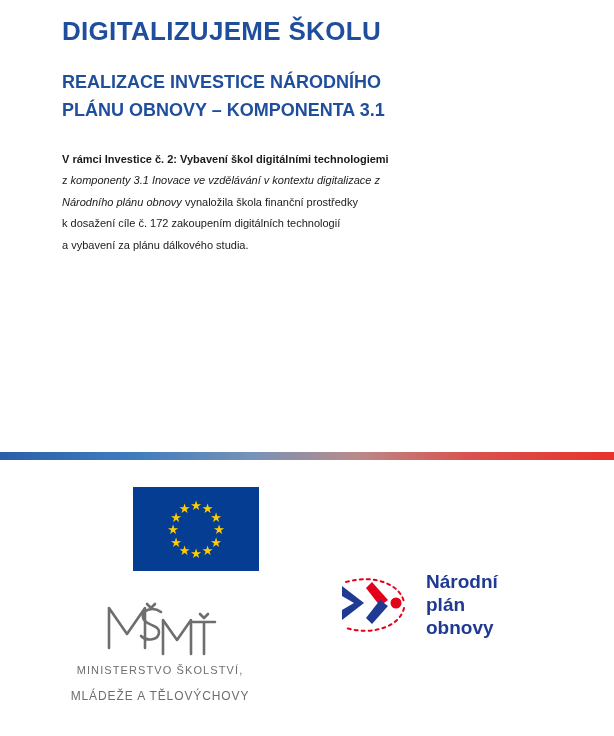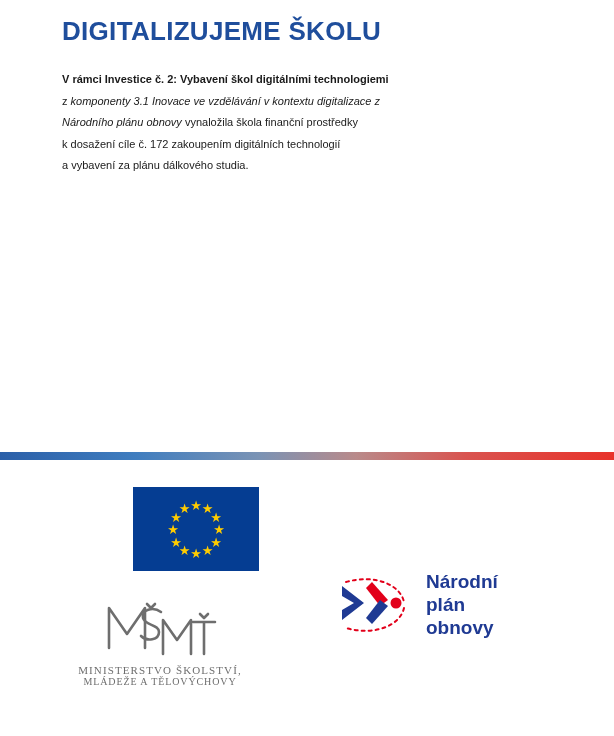--- a/index.html
+++ b/index.html
@@ -122,24 +122,23 @@
     text-align: center;
   }
   .msmt-mark {
     height: 62px;
     position: relative;
   }
   .msmt-mark svg { display: block; margin: 0 auto; }
   .msmt-cap1, .msmt-cap2 {
     color: #6e6e6e;
     letter-spacing: 1.1px;
-    font-family: Liberation Serif, serif;
   }
   .msmt-cap1 { font-size: 11px; margin-top: 4px; }
-  .msmt-cap2 { font-size: 10px; margin-top: 0; letter-spacing: 0.9px; }
+  .msmt-cap2 { font-size: 12px; margin-top: 13px; letter-spacing: 0.9px; }
 
   .npo {
     position: absolute;
     left: 330px;
     top: 570px;
     display: flex;
     align-items: center;
   }
   .npo-mark { width: 86px; height: 66px; flex: 0 0 auto; }
   .npo-text {
@@ -151,20 +150,24 @@
   }
 </style>
 </head>
 <body>
 
 <div class="page">
 
   <div class="text-block">
     <h1 class="title-main">DIGITALIZUJEME ŠKOLU</h1>
 
+    <h2 class="title-sub">
+      <span>REALIZACE INVESTICE NÁRODNÍHO</span><br>
+      <span>PLÁNU OBNOVY – KOMPONENTA 3.1</span>
+    </h2>
 
     <p class="body-text">
       <span class="b">V rámci Investice č. 2: Vybavení škol digitálními technologiemi</span><br>
       <span>z </span><span class="i">komponenty 3.1 Inovace ve vzdělávání v kontextu digitalizace z</span><br>
       <span class="i">Národního plánu obnovy</span><span> vynaložila škola finanční prostředky</span><br>
       <span>k dosažení cíle č. 172 zakoupením digitálních technologií</span><br>
       <span>a vybavení za plánu dálkového studia.</span>
     </p>
   </div>
 

